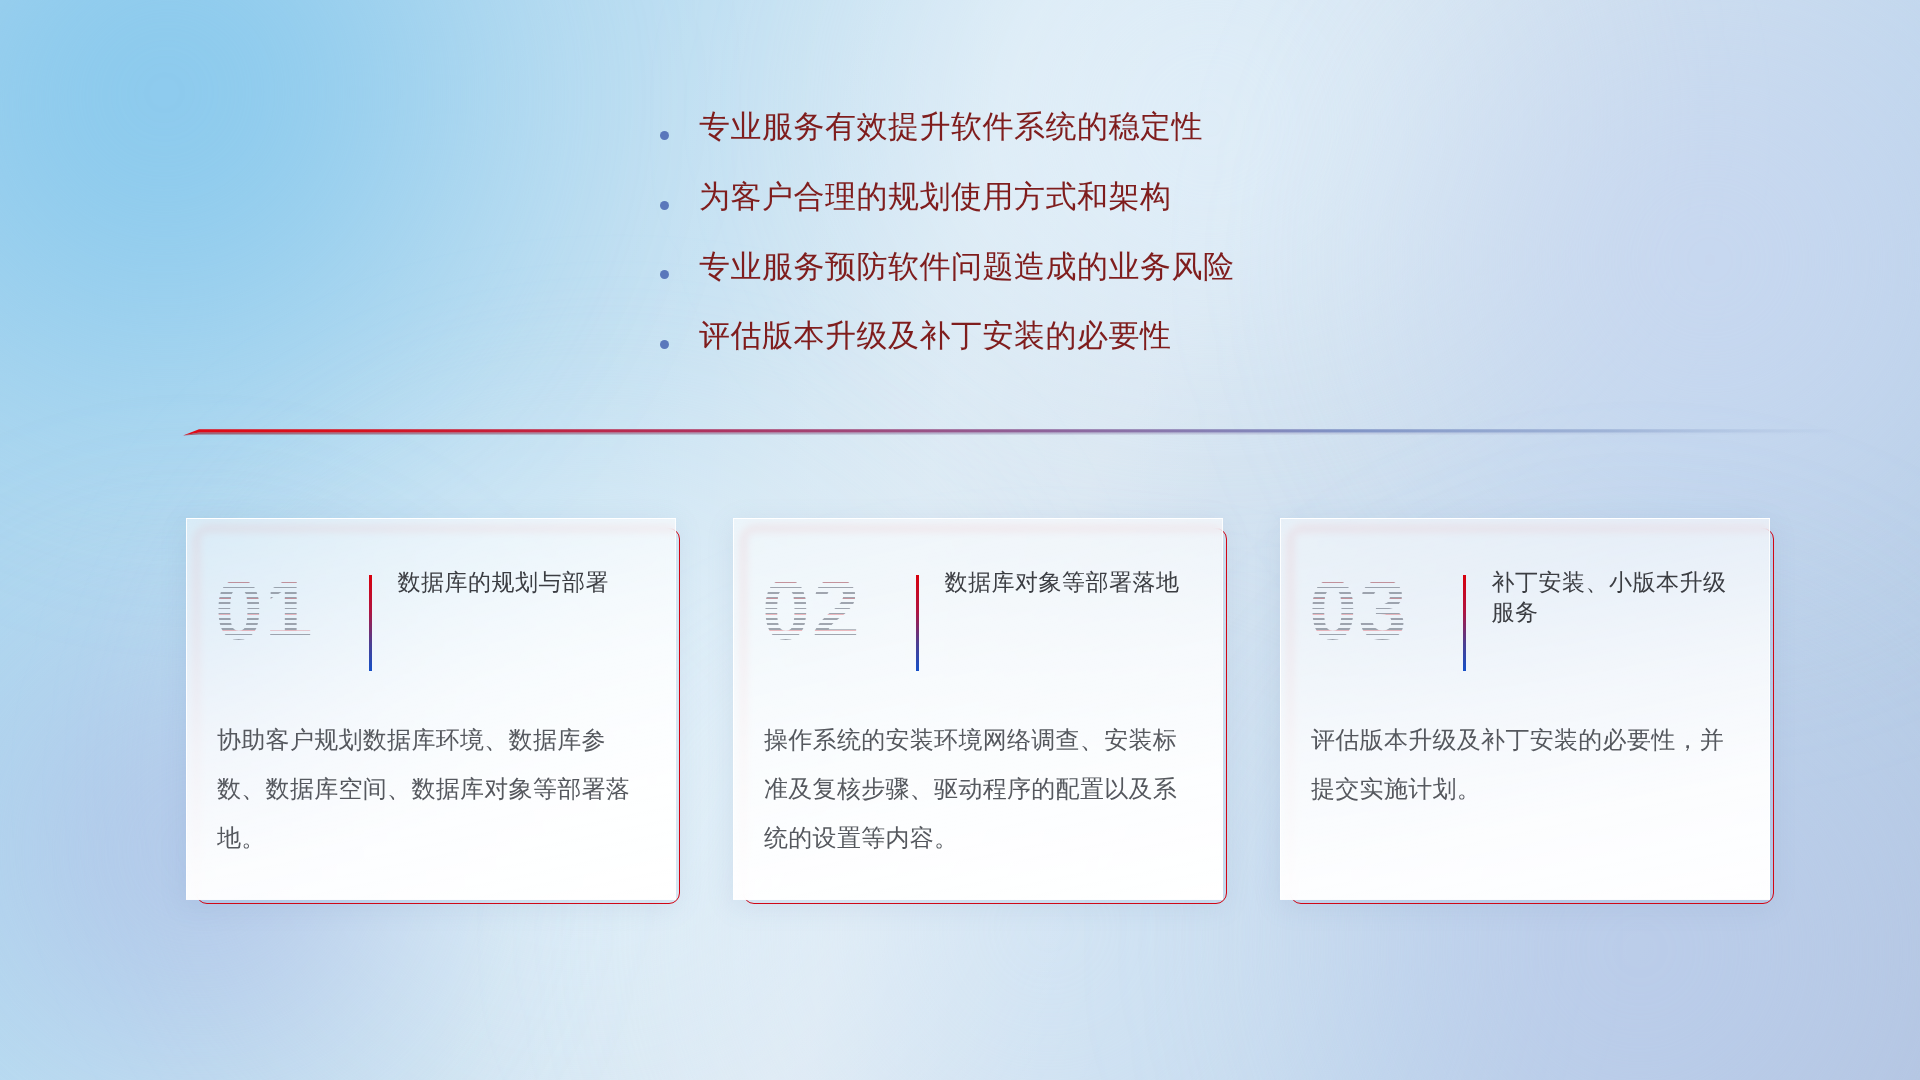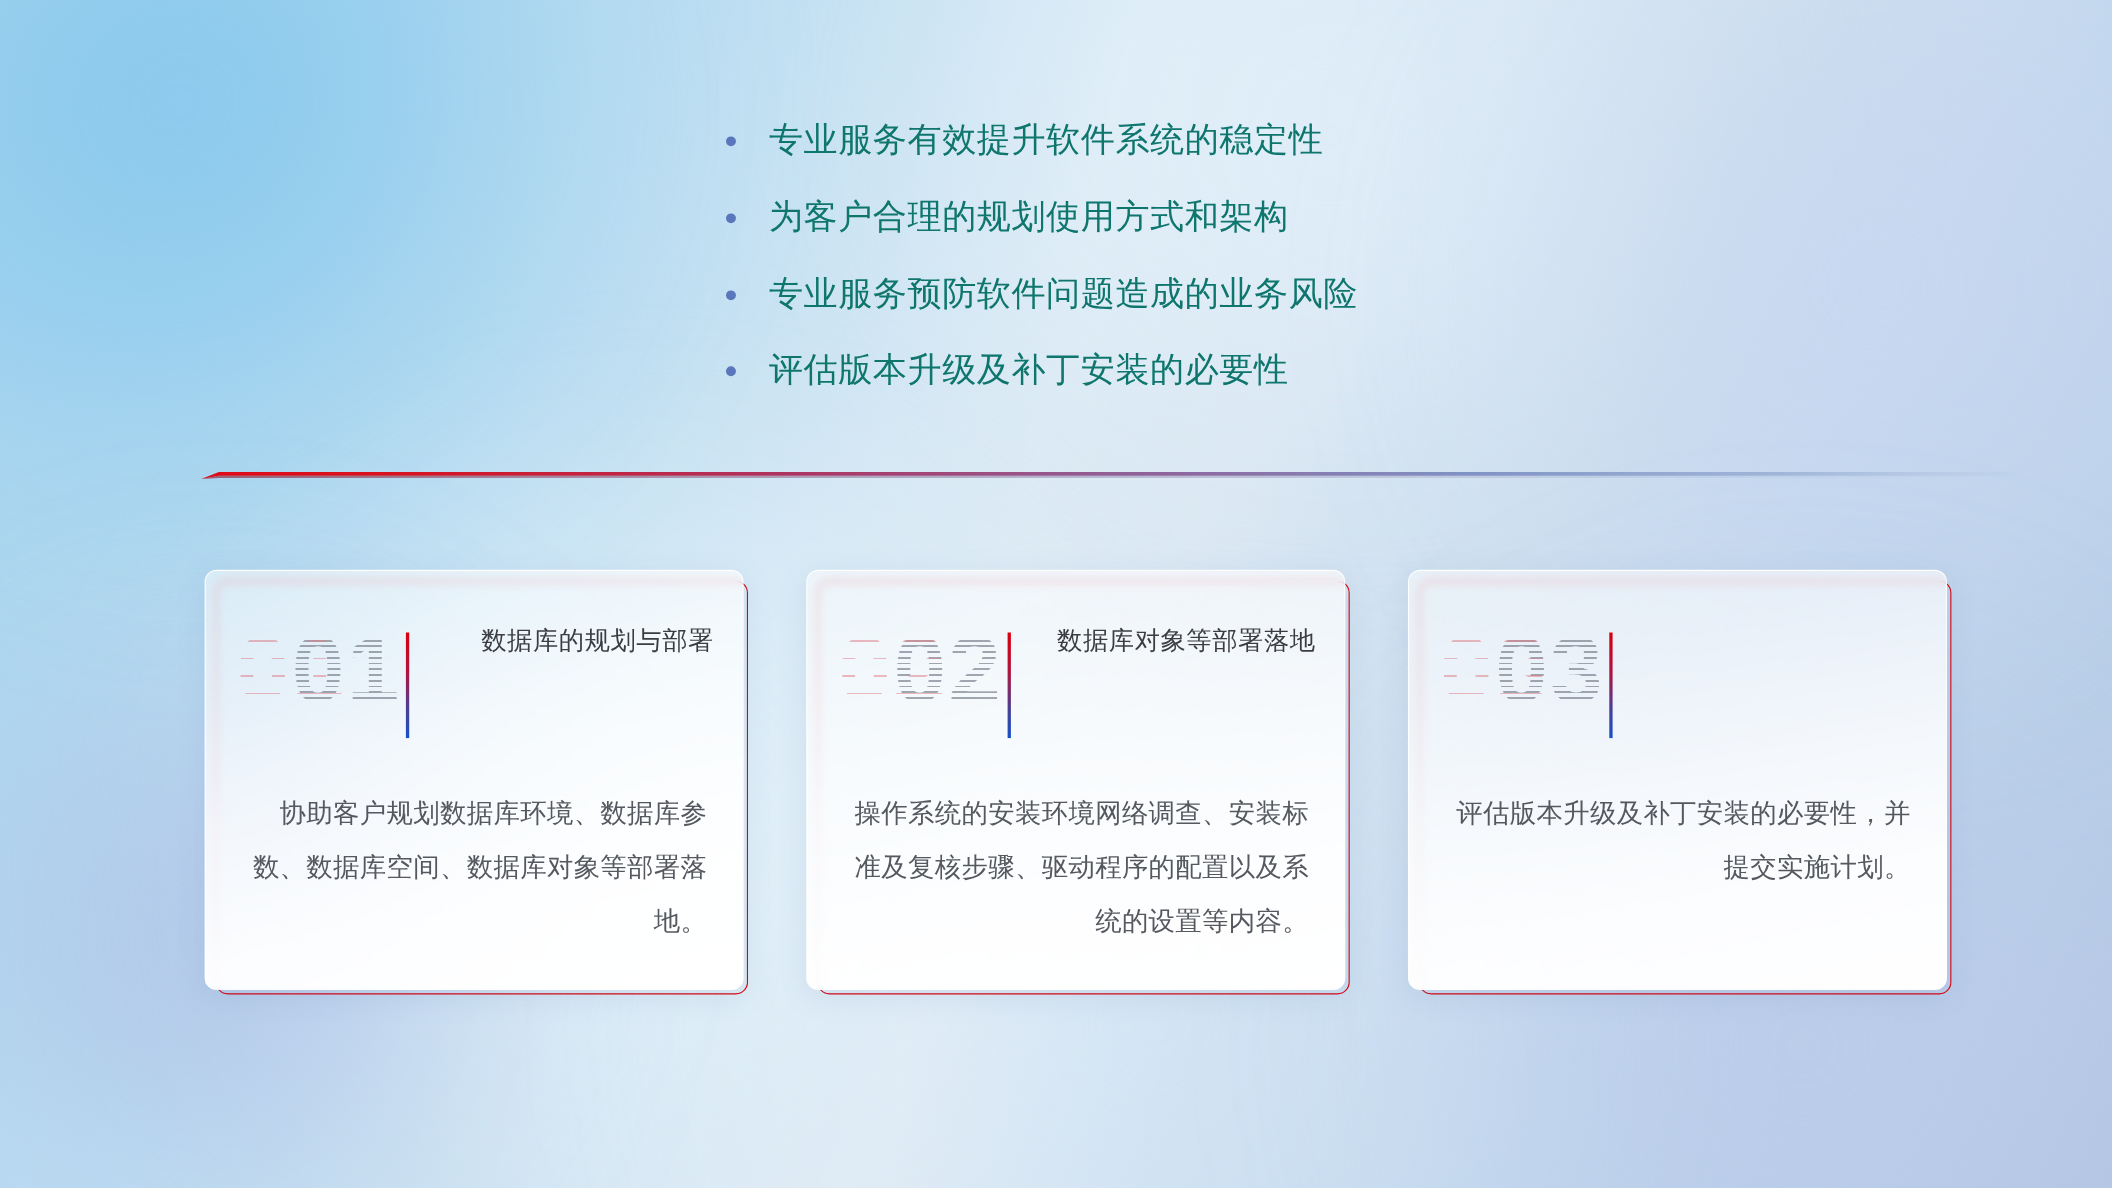--- a/index.html
+++ b/index.html
@@ -44,23 +44,23 @@
   .bg-sheen {
     position:absolute; inset:0;
     background:linear-gradient(102deg, rgba(255,255,255,0) 30%, rgba(255,255,255,.22) 48%, rgba(255,255,255,0) 62%);
   }
 
   
   #bullet-list {
     position:absolute; left:660px; top:108px; width:900px;
   }
   .bullet-row {
-    display:flex; align-items:flex-start;
+    display:flex; align-items:center;
     margin-bottom:31px;
-    color:#0f766e;
+    color:#7f1d1d;
     font-size:31px;
     line-height:1.25;
     letter-spacing:.5px;
     font-weight:400;
   }
   .bullet-dot {
     width:9px; height:9px; border-radius:50%;
     background:#5a77bb;
     margin:16px 30px 0 0; flex:0 0 auto;
   }
@@ -81,32 +81,31 @@
     position:relative;
     width:490px; height:382px;
   }
   .card-accent {
     position:absolute; left:10px; top:10px; right:-4px; bottom:-4px;
     border:1.6px solid #d9000d;
     border-radius:11px;
   }
   .card-body {
     position:absolute; inset:0;
-    border-radius:11px;
+    border-radius:0;
     border:1px solid rgba(255,255,255,.85);
     background:linear-gradient(168deg,
         rgba(255,255,255,.50) 0%,
         rgba(255,255,255,.62) 22%,
         rgba(255,255,255,.82) 48%,
         rgba(255,255,255,.95) 74%,
         rgba(255,255,255,.99) 100%);
     backdrop-filter:blur(4px);
     box-shadow:0 6px 26px rgba(90,120,170,.13);
     overflow:hidden;
-    text-align:right;
   }
   .card-head {
     position:absolute; left:0; top:47px; right:26px;
     display:flex; align-items:flex-start;
   }
   .card-num {
     position:relative;
     width:150px; margin-left:28px; flex:0 0 auto;
     font-size:86px; font-weight:700;
     line-height:1; letter-spacing:2px;
@@ -229,18 +228,19 @@
       <div class="card-text">操作系统的安装环境网络调查、安装标准及复核步骤、驱动程序的配置以及系统的设置等内容。</div>
     </div>
   </div>
 
   <div class="card">
     <div class="card-accent"></div>
     <div class="card-body">
       <div class="card-head">
         <div class="card-num" data-echo="03">03</div>
         <div class="card-bar"></div>
+        <div class="card-title">补丁安装、小版本升级服务</div>
       </div>
       <div class="card-text">评估版本升级及补丁安装的必要性，并提交实施计划。</div>
     </div>
   </div>
 
 </div>
 
 </body></html>

